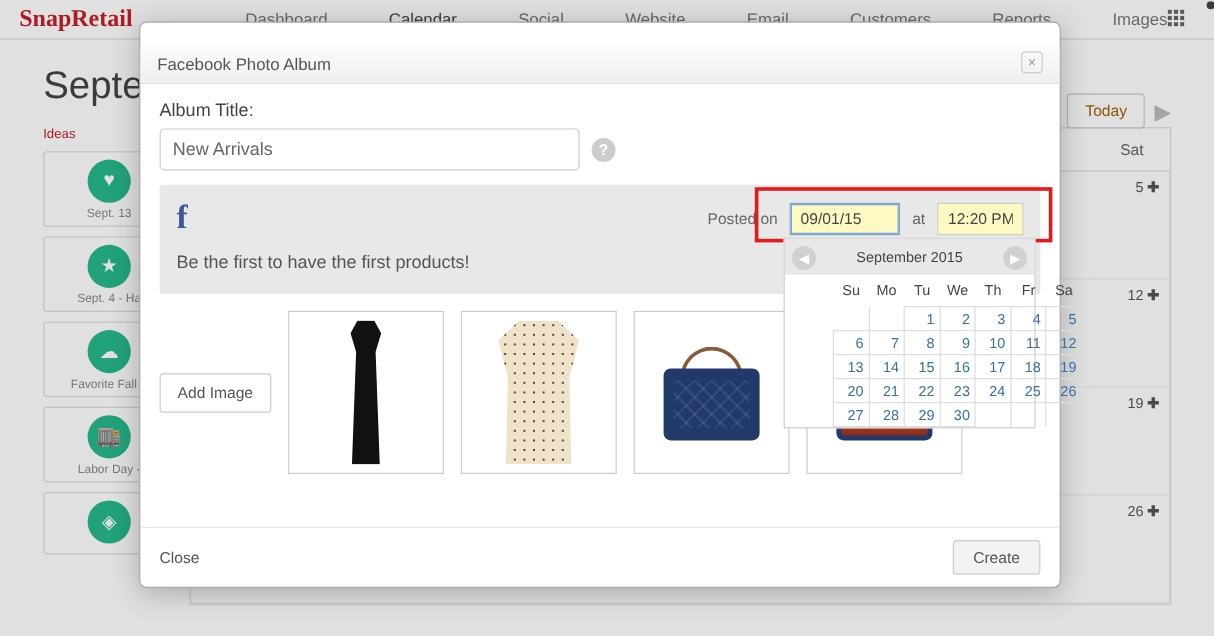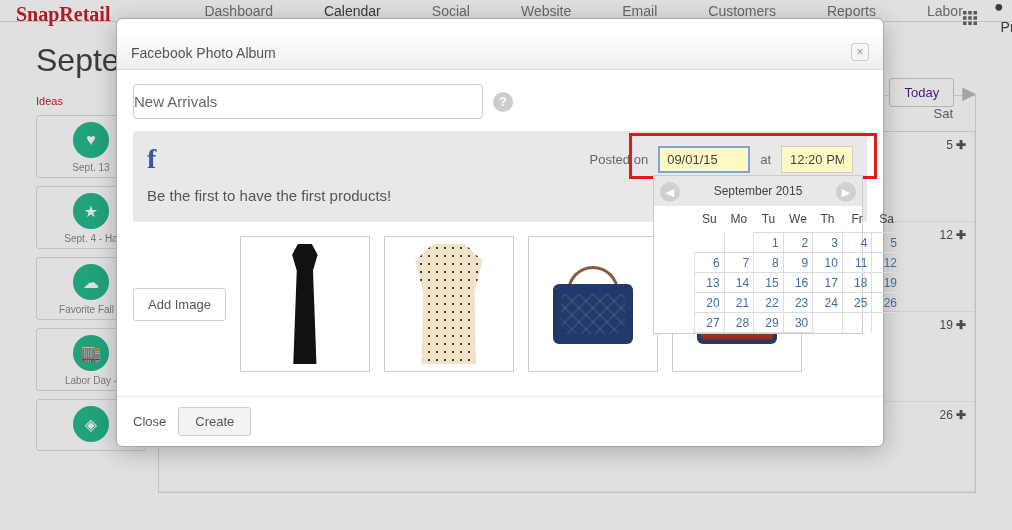--- a/index.html
+++ b/index.html
@@ -1,31 +1,31 @@
 <!DOCTYPE html>
 <html><head>
 <meta charset="utf-8">
 <style>
   * { box-sizing: border-box; margin: 0; padding: 0; }
   body { font-family: Arial, sans-serif; background: #fff; width: 1012px; height: 530px; overflow: hidden; position: relative; color: #555; }
   
   
-  .topbar { height: 22px; display: flex; align-items: flex-start; padding: 3px 16px; border-bottom: 1px solid #ddd; }
+  .topbar { height: 22px; display: flex; align-items: center; padding: 16px 16px; border-bottom: 1px solid #ddd; }
   .logo { font-family: Georgia, serif; font-weight: bold; font-size: 20px; color: #c52028; }
   .logo .tail { font-style: italic; color: #c52028; }
   .topnav { margin-left: 60px; display: flex; gap: 22px; color: #777; font-size: 14px; }
   .topnav span { cursor: pointer; margin-left: 29px; }
   .topnav .active { color: #444; }
   .toprt { margin-left: auto; display: flex; align-items: center; gap: 16px; color: #444; font-size: 14px; }
   .app-grid-icon { width: 14px; height: 14px; display: inline-block; }
   
   .bg-page { padding: 20px 36px; }
   .month-title { font-size: 32px; font-weight: normal; color: #444; margin-bottom: 16px; }
   .cal-ctrl { position: absolute; right: 36px; top: 78px; display: flex; gap: 8px; align-items: center; }
-  .today-btn { background: #fff; border: 1px solid #ccc; border-radius: 3px; padding: 6px 14px; font-size: 13px; color: #4c1d95; }
+  .today-btn { background: #fff; border: 1px solid #ccc; border-radius: 3px; padding: 6px 14px; font-size: 13px; color: #a16207; }
   .nav-arrow { color: #bbb; font-size: 18px; }
   
   .cal-wrapper { display: flex; gap: 12px; }
   .ideas-col { width: 110px; }
   .ideas-head { color: #c52028; font-size: 11px; margin-bottom: 8px; }
   .idea-card { border: 1px solid #ddd; border-radius: 3px; margin-bottom: 8px; text-align: center; padding: 6px 0 4px; background: #fff; }
   .idea-circle { width: 36px; height: 36px; border-radius: 50%; margin: 0 auto 4px; display: flex; align-items: center; justify-content: center; color: #fff; font-size: 16px; }
   .ic-teal { background: #26b88e; }
   .idea-label { font-size: 10px; color: #888; }
   
@@ -40,21 +40,21 @@
   
   .overlay { position: absolute; inset: 0; background: rgba(0,0,0,0.12); }
   .modal { position: absolute; left: 116px; top: 18px; width: 768px; background: #fff; border: 1px solid #aaa; border-radius: 6px; box-shadow: 0 4px 24px rgba(0,0,0,0.25); }
   .modal-head { background: linear-gradient(#fdfdfd,#efefef); border-bottom: 1px solid #ddd; border-radius: 6px 6px 0 0; padding: 8px 14px; display: flex; align-items: flex-end; margin-top: 16px; }
   .modal-title { font-size: 14px; color: #555; }
   .modal-x { margin-left: auto; width: 18px; height: 18px; border: 1px solid #ccc; border-radius: 3px; display: flex; align-items: center; justify-content: center; font-size: 12px; color: #999; cursor: pointer; }
   .modal-body { padding: 14px 16px 10px; }
   
   .field-label { font-size: 15px; color: #444; margin-bottom: 6px; }
   .title-row { display: flex; align-items: center; gap: 10px; margin-bottom: 12px; }
-  .title-input { width: 350px; padding: 8px 0; border: 1px solid #ccc; border-radius: 4px; font-size: 15px; color: #666; }
+  .title-input { width: 350px; padding: 8px 10px; border: 1px solid #ccc; border-radius: 4px; font-size: 15px; color: #666; }
   .help-circ { width: 20px; height: 20px; border-radius: 50%; background: #ccc; color: #fff; font-size: 13px; display: flex; align-items: center; justify-content: center; font-weight: bold; }
   
   .post-block { background: #e8e8e8; border-radius: 3px; padding: 12px 14px 18px; margin-bottom: 14px; position: relative; }
   .post-row1 { display: flex; align-items: center; }
   .fb-glyph { color: #3b5998; font-family: Georgia, serif; font-size: 28px; font-weight: bold; }
   .post-right { margin-left: auto; display: flex; align-items: center; gap: 10px; font-size: 13px; color: #666; }
   .date-field, .time-field { background: #fef9c3; border: 1px solid #ccc; padding: 5px 8px; font-size: 13px; color: #444; }
   .date-field { width: 92px; border-color: #7aa7d8; box-shadow: 0 0 0 1px #7aa7d8 inset; }
   .time-field { width: 72px; }
   .post-text { margin-top: 12px; font-size: 15px; color: #555; }
@@ -79,41 +79,41 @@
   .dress-black { width: 58px; height: 120px; background: #111; clip-path: polygon(38% 0,62% 0,72% 9%,64% 22%,70% 100%,30% 100%,36% 22%,28% 9%); }
   .dress-blouse { width: 80px; height: 120px; background: radial-gradient(circle, #4a3a2a 1px, transparent 1.2px) 0 0/8px 8px, #efe2c8; clip-path: polygon(30% 0,70% 0,92% 14%,82% 40%,84% 100%,16% 100%,18% 40%,8% 14%); }
   .bag { width: 100px; height: 80px; position: relative; }
   .bag-body { position: absolute; bottom: 0; left: 10px; width: 80px; height: 60px; background: #213a6b; border-radius: 6px; }
   .bag-strap { position: absolute; top: 2px; left: 24px; width: 52px; height: 40px; border: 3px solid #8a5a3a; border-bottom: none; border-radius: 26px 26px 0 0; }
   .bag-quilt { position: absolute; bottom: 10px; left: 18px; width: 64px; height: 40px; background:
      repeating-linear-gradient(45deg, rgba(255,255,255,0.08) 0 2px, transparent 2px 10px),
      repeating-linear-gradient(-45deg, rgba(255,255,255,0.08) 0 2px, transparent 2px 10px); border-radius: 4px; }
   .bag-accent { position: absolute; bottom: 4px; left: 14px; width: 72px; height: 14px; background: linear-gradient(#b0432a,#8a2a1a); border-radius: 3px; }
   
-  .modal-foot { border-top: 1px solid #e8e8e8; padding: 10px 16px; display: flex; justify-content: flex-start; gap: 12px; }
+  .modal-foot { border-top: 1px solid #e8e8e8; padding: 10px 16px; display: flex; justify-content: space-between; gap: 28px; margin-top: 20px; }
   .btn-close { background: transparent; border: none; color: #555; font-size: 13px; cursor: pointer; }
   .btn-create { background: #f3f3f3; border: 1px solid #ccc; border-radius: 3px; padding: 6px 16px; font-size: 13px; color: #555; cursor: pointer; }
   
   .person-icon { display:inline-block; width:12px; height:12px; background:#444; clip-path: circle(28% at 50% 28%); position:relative;}
   .person-icon::after { content:""; position:absolute; bottom:-2px; left:0; width:12px; height:7px; background:#444; border-radius:6px 6px 2px 2px;}
 </style>
 </head>
 <body>
 
 <div class="topbar">
   <span class="logo"><span>SnapRetail</span><span class="tail">&nbsp;</span></span>
   <div class="topnav">
     <span>Dashboard</span>
     <span class="active">Calendar</span>
     <span>Social</span>
     <span>Website</span>
     <span>Email</span>
     <span>Customers</span>
     <span>Reports</span>
-    <span>Labor</span>
+    <span>Images</span>
   </div>
   <div class="toprt">
     <span>
       <svg class="app-grid-icon" viewBox="0 0 12 12">
           <rect width="3" height="3" fill="#666"></rect>
           <rect x="4.5" width="3" height="3" fill="#666"></rect>
           <rect x="9" width="3" height="3" fill="#666"></rect>
           <rect y="4.5" width="3" height="3" fill="#666"></rect>
           <rect x="4.5" y="4.5" width="3" height="3" fill="#666"></rect>
           <rect x="9" y="4.5" width="3" height="3" fill="#666"></rect>
@@ -186,20 +186,21 @@
 </div>
 
 <div class="overlay"></div>
 
 <div class="modal">
   <div class="modal-head">
     <span class="modal-title">Facebook Photo Album</span>
     <span class="modal-x">×</span>
   </div>
   <div class="modal-body">
+    <div class="field-label">Album Title:</div>
     <div class="title-row">
       <input class="title-input" value="New Arrivals" style="">
       <div class="help-circ">?</div>
     </div>
 
     <div class="post-block">
       <div class="red-callout"></div>
       <div class="post-row1">
         <span class="fb-glyph">f</span>
         <div class="post-right">

